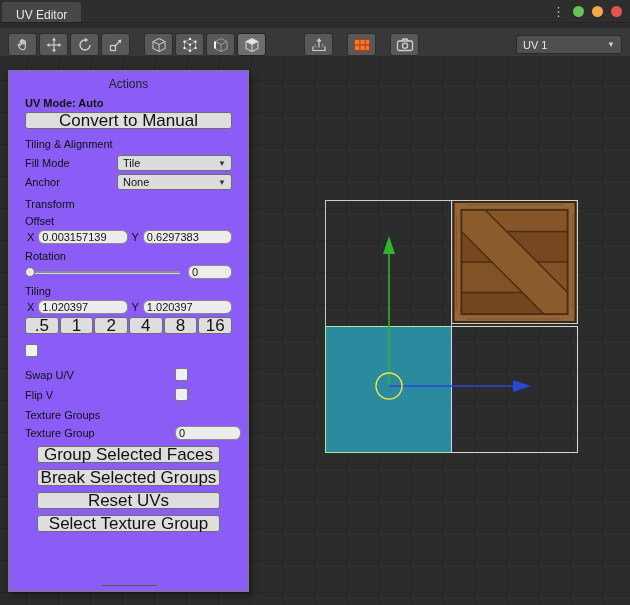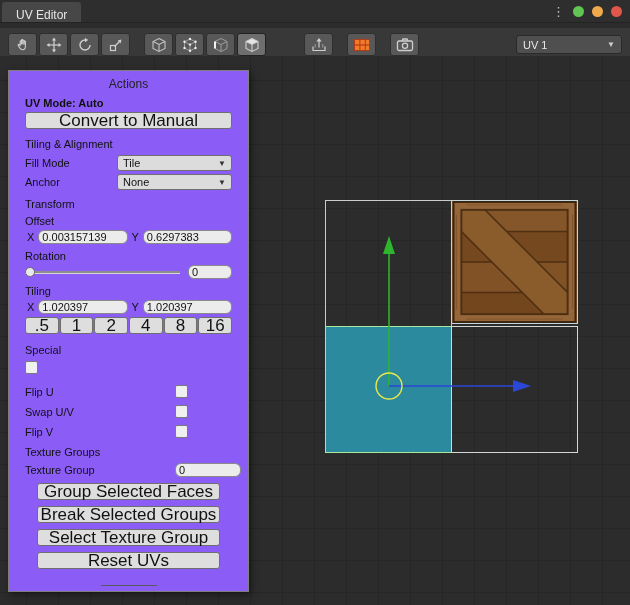--- a/index.html
+++ b/index.html
@@ -353,41 +353,36 @@
   </div>
   <div class="presets">
     <div class="btn preset">.5</div>
     <div class="btn preset">1</div>
     <div class="btn preset">2</div>
     <div class="btn preset">4</div>
     <div class="btn preset">8</div>
     <div class="btn preset">16</div>
   </div>
 
-  <div class="section">Special</div>
   <div class="crow ws">
-    <span class="checkbox"></span>
-  </div>
-  <div class="crow">
-    <span class="lbl-150">Flip U</span>
     <span class="checkbox"></span>
   </div>
   <div class="crow">
     <span class="lbl-150">Swap U/V</span>
     <span class="checkbox"></span>
   </div>
   <div class="crow">
     <span class="lbl-150">Flip V</span>
     <span class="checkbox"></span>
   </div>
 
   <div class="section">Texture Groups</div>
   <div class="row">
     <span class="lbl-150">Texture Group</span>
     <div class="input tg">0</div>
   </div>
   <div class="btn full">Group Selected Faces</div>
   <div class="btn full">Break Selected Groups</div>
+  <div class="btn full">Reset UVs</div>
   <div class="btn full">Select Texture Group</div>
-  <div class="btn full">Reset UVs</div>
 
   <div class="panel-resize"></div>
 </div>
 
 </body></html>

